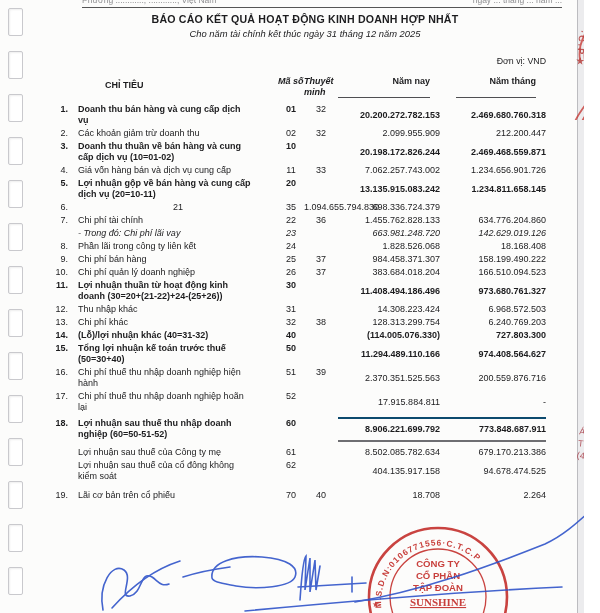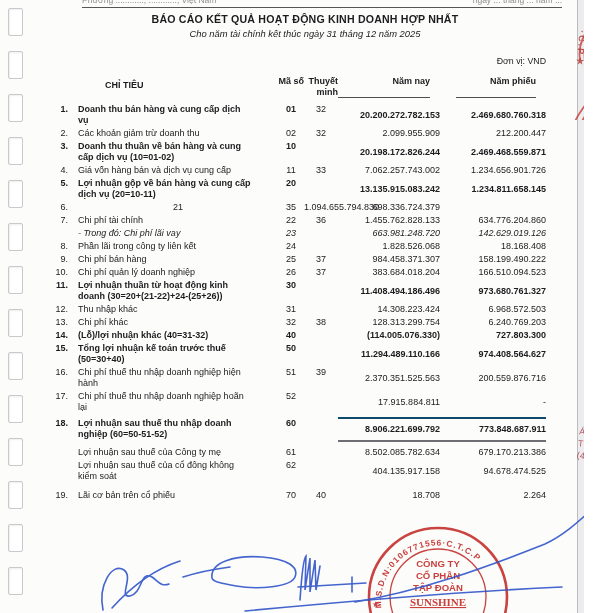--- a/index.html
+++ b/index.html
@@ -23,21 +23,21 @@
   
   .head{position:absolute;left:60px;top:13px;width:490px;text-align:center;}
   .title{font-size:10.6px;font-weight:bold;letter-spacing:0.2px;}
   .subtitle{font-size:9.4px;font-style:italic;margin-top:3px;}
   .unit{position:absolute;top:56px;left:52px;width:494px;text-align:right;font-size:8.8px;}
   
   .tbl{position:absolute;left:52px;top:72px;width:494px;font-size:9px;line-height:11px;}
   .trow,.thead{display:grid;grid-template-columns:26px 200px 26px 34px 102px 106px;}
   .thead{font-weight:bold;margin-bottom:4px;}
   .thead .item{padding-left:27px;padding-top:8px;}
-  .thead .code,.thead .note{text-align:right;padding-top:4px;}
+  .thead .code,.thead .note{text-align:left;padding-top:4px;font-style:italic;}
   .thead .val{text-align:right;padding-top:4px;padding-right:10px;}
   .thead .val::after{content:"";display:block;border-bottom:1px solid #4f4f52;margin-top:10px;}
   .thead .pri::after{margin-left:16px;}
   .c{padding:1px 0;}
   .no{text-align:right;padding-right:10px;}
   .label{max-width:175px;padding-right:4px;}
   .code,.note{text-align:center;align-self:start;}
   .val{text-align:right;align-self:center;}
   .b .no,.b .label,.b .code,.b .val{font-weight:bold;}
   .i .label,.i .code,.i .val{font-style:italic;}
@@ -93,21 +93,21 @@
 
   <div class="unit">Đơn vị: VND</div>
 
   <div class="tbl">
     <div class="thead">
       <div class="c"></div>
       <div class="c item">CHỈ TIÊU</div>
       <div class="c code">Mã số</div>
       <div class="c note">Thuyết minh</div>
       <div class="c val cur">Năm nay</div>
-      <div class="c val pri">Năm phiếu</div>
+      <div class="c val pri">Năm tháng</div>
     </div>
     <div id="tbody">
         <div class="trow b">
           <div class="c no">1.</div>
           <div class="c label">Doanh thu bán hàng và cung cấp dịch vụ</div>
           <div class="c code">01</div>
           <div class="c note">32</div>
           <div class="c val cur">20.200.272.782.153</div>
           <div class="c val pri">2.469.680.760.318</div>
         </div>

